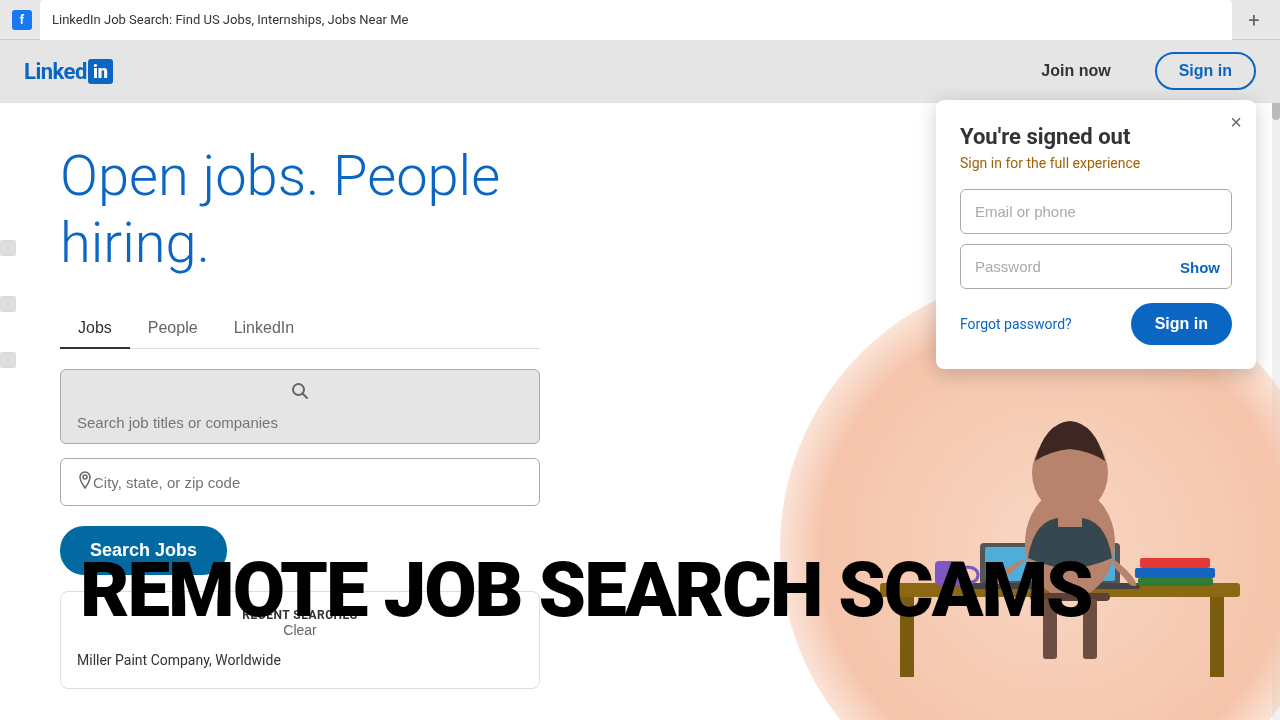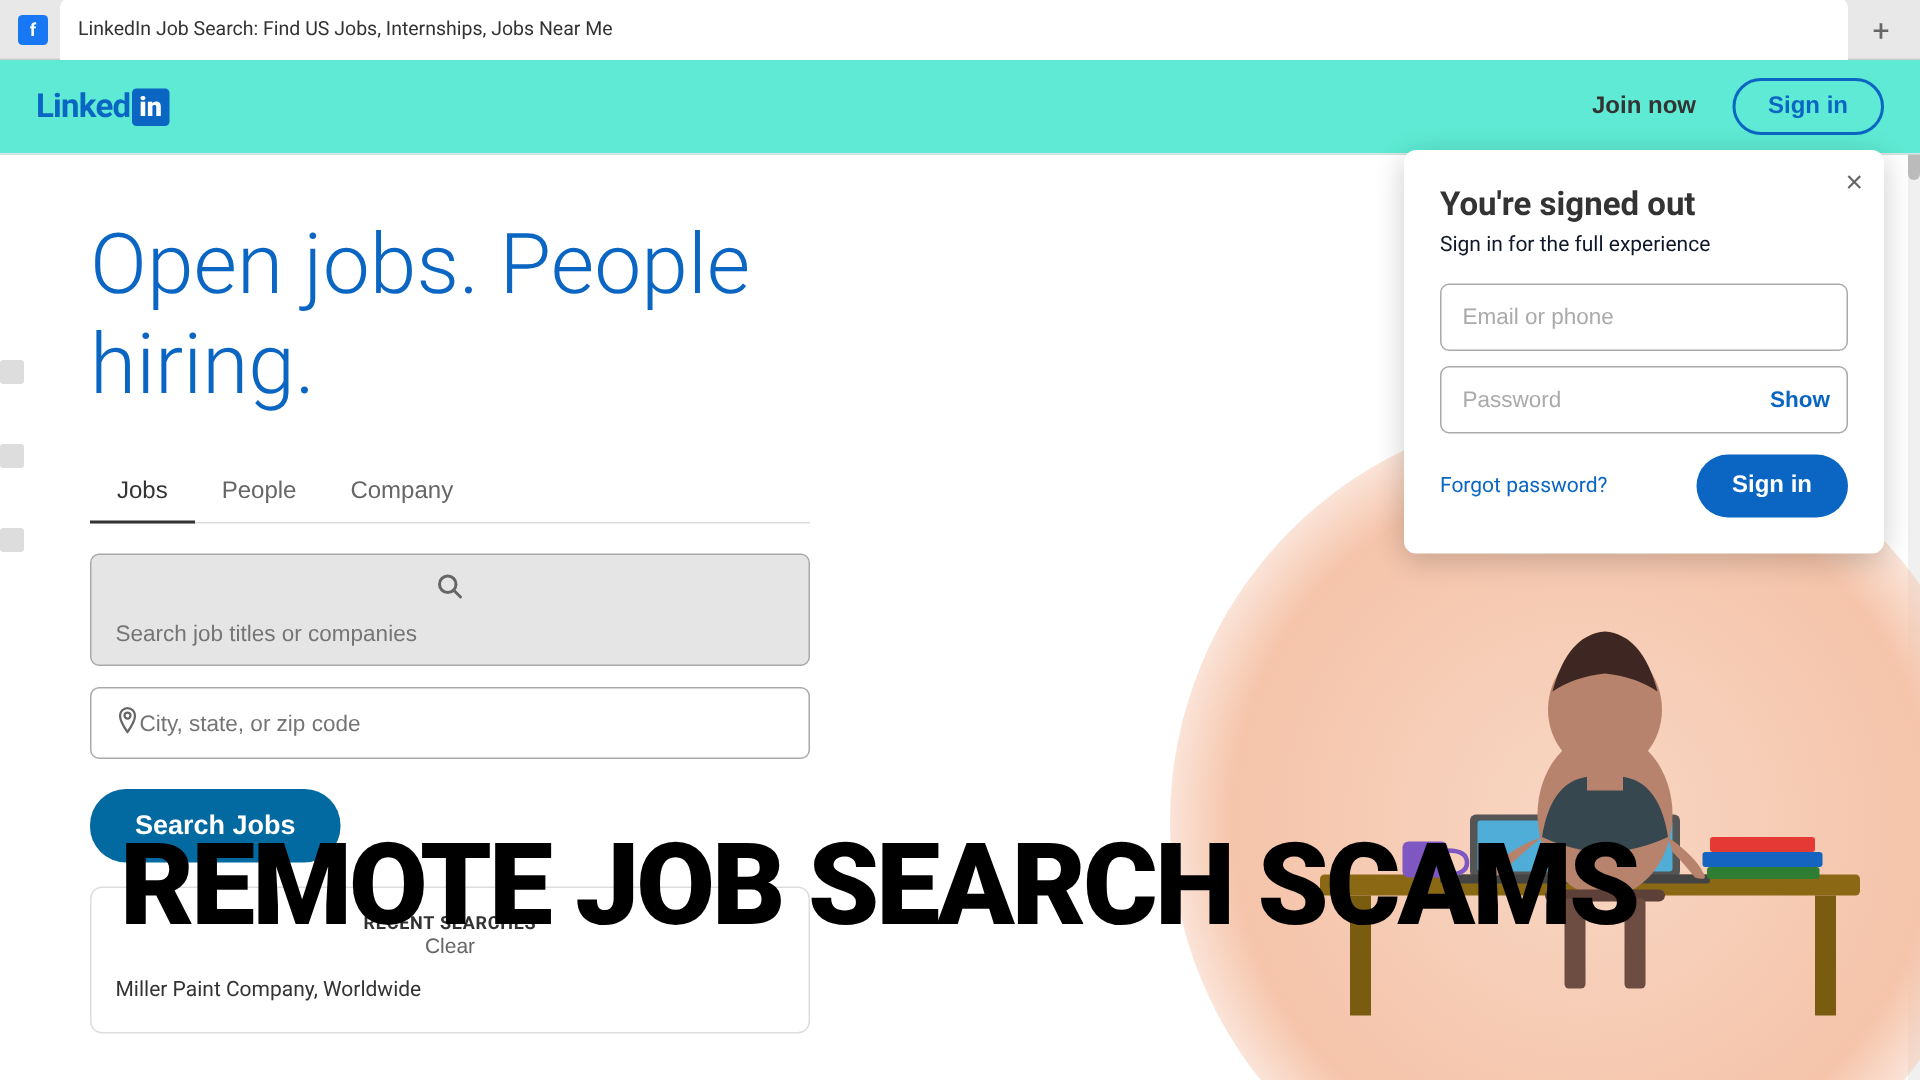--- a/index.html
+++ b/index.html
@@ -63,21 +63,21 @@
       position: relative;
       overflow: hidden;
     }
 
     
     .navbar {
       display: flex;
       align-items: center;
       justify-content: space-between;
       padding: 12px 24px;
-      background: #5eead4;
+      background: #e5e5e5;
       border-bottom: 1px solid #e0e0e0;
       position: relative;
       z-index: 10;
     }
     .logo {
       display: flex;
       align-items: center;
       gap: 0;
     }
     .logo-text {
@@ -91,21 +91,21 @@
       color: white;
       font-size: 18px;
       font-weight: 900;
       padding: 2px 5px;
       border-radius: 3px;
       margin-left: 1px;
     }
     .nav-actions {
       display: flex;
       align-items: center;
-      gap: 12px;
+      gap: 32px;
     }
     .join-now-btn {
       background: transparent;
       border: none;
       font-size: 16px;
       font-weight: 600;
       color: #333;
       cursor: pointer;
       padding: 8px 12px;
     }
@@ -320,21 +320,21 @@
       line-height: 1;
     }
     .modal-title {
       font-size: 22px;
       font-weight: 700;
       color: #333;
       margin-bottom: 6px;
     }
     .modal-subtitle {
       font-size: 14px;
-      color: #0f172a;
+      color: #a16207;
       margin-bottom: 18px;
     }
     .modal-input {
       width: 100%;
       border: 1px solid #aaa;
       border-radius: 6px;
       padding: 13px 14px;
       font-size: 15px;
       color: #333;
       margin-bottom: 10px;
@@ -533,21 +533,21 @@
     </div>
 
     <h1 class="hero-title">
       <span>Open jobs. People</span><br>
       <span>hiring.</span>
     </h1>
 
     <div class="tabs">
       <button class="tab active">Jobs</button>
       <button class="tab">People</button>
-      <button class="tab">Company</button>
+      <button class="tab">LinkedIn</button>
     </div>
 
     <div class="search-area">
       <div class="search-input-wrap">
         <span class="search-icon">
           <svg width="18" height="18" viewBox="0 0 18 18" fill="none">
             <circle cx="7.5" cy="7.5" r="5.5" stroke="#666" stroke-width="2"></circle>
             <line x1="11.5" y1="11.5" x2="16" y2="16" stroke="#666" stroke-width="2" stroke-linecap="round"></line>
           </svg>
         </span>

